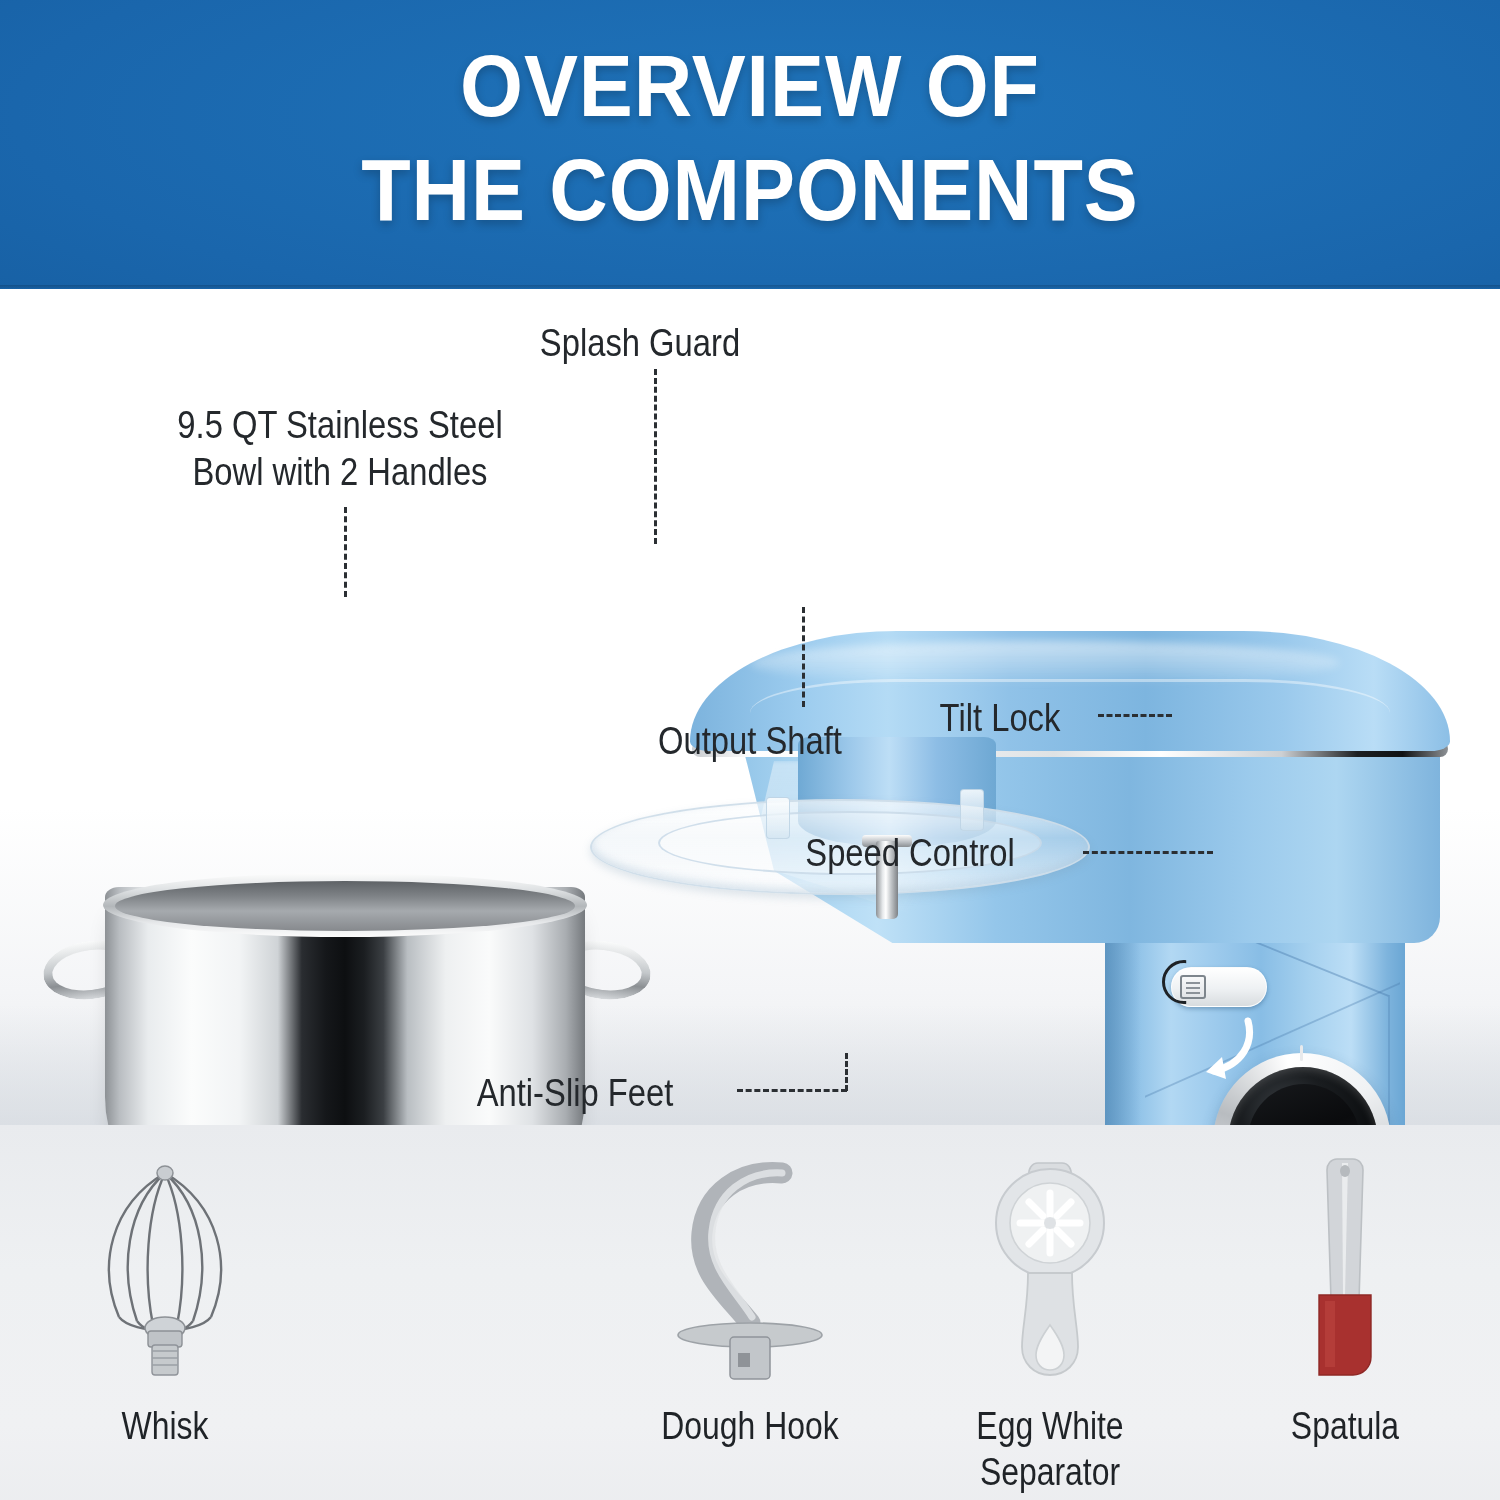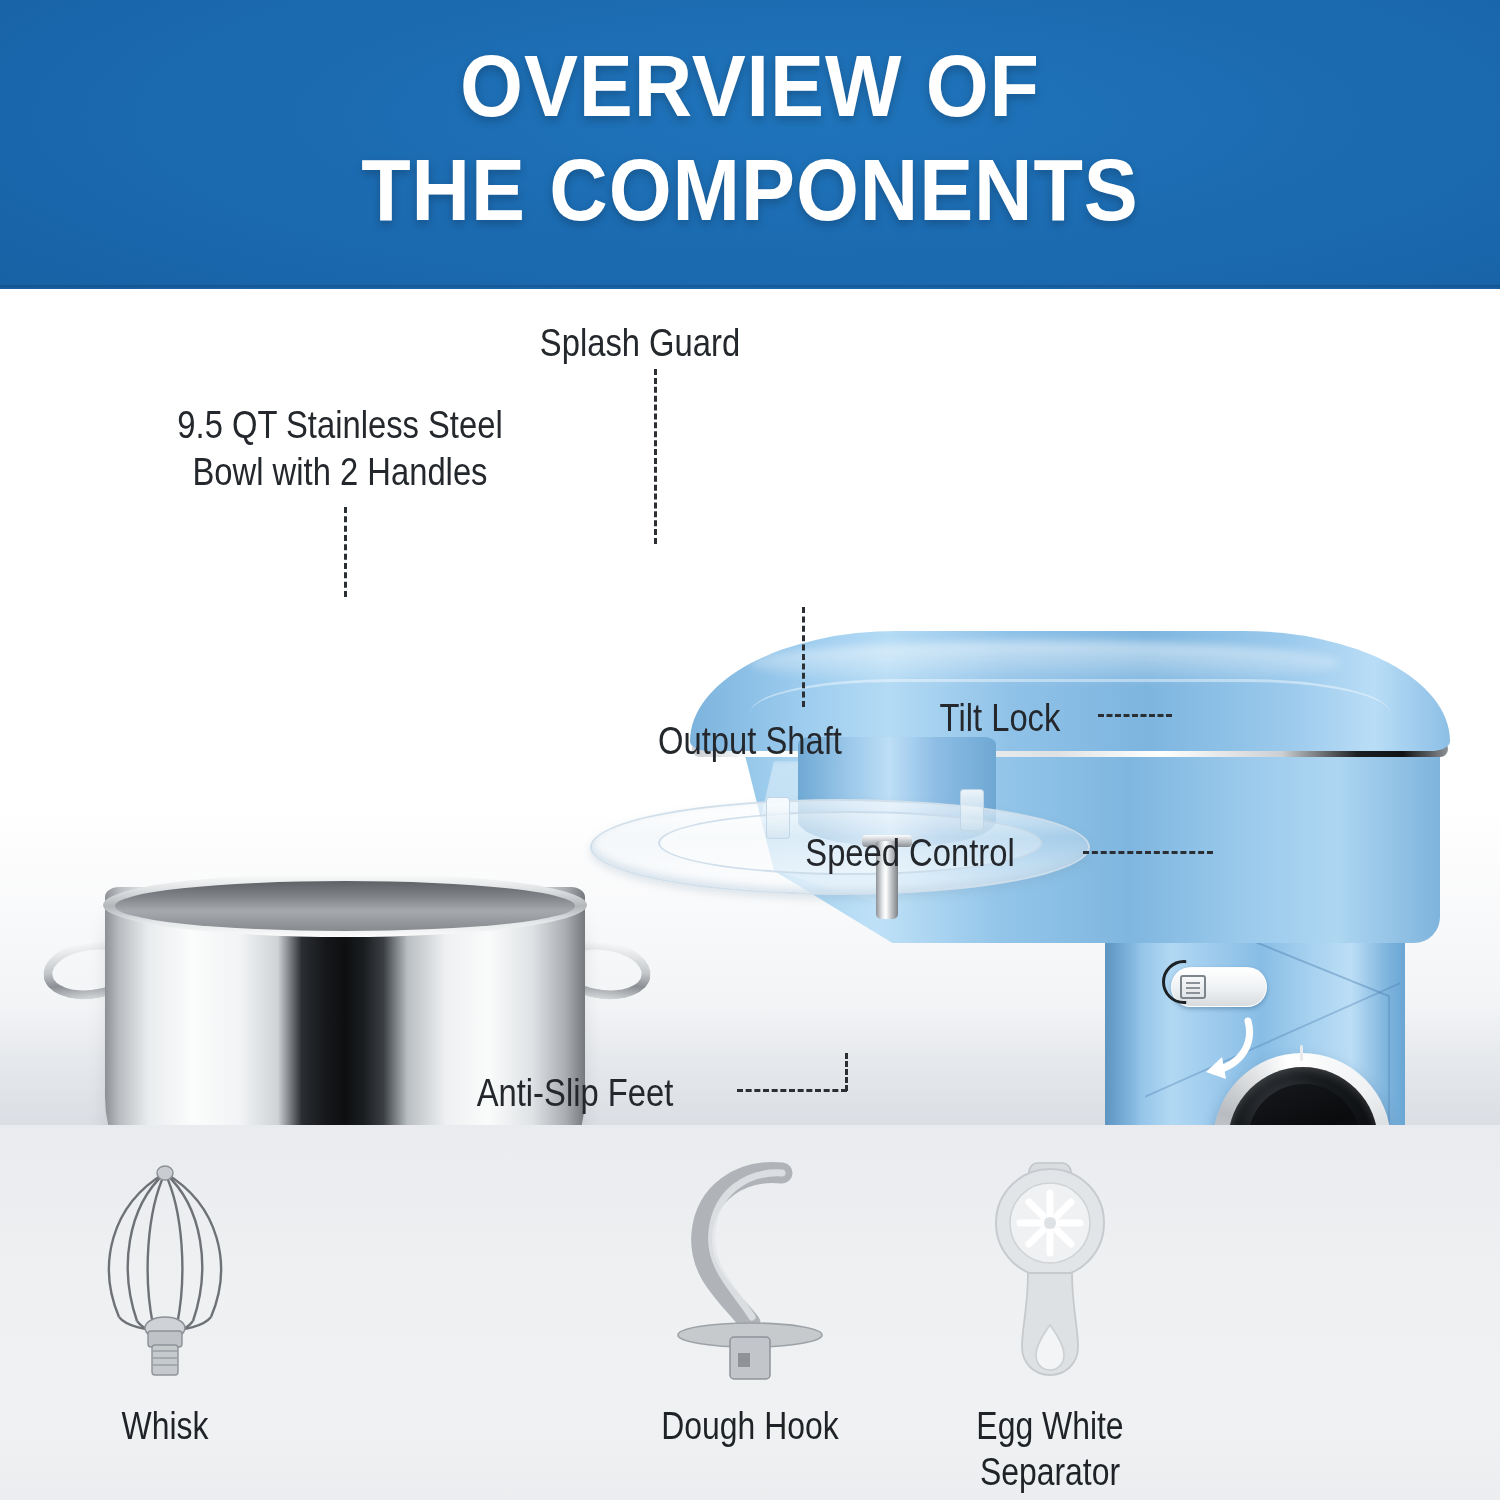--- a/index.html
+++ b/index.html
@@ -485,13 +485,23 @@
     <svg class="art" viewBox="0 0 300 250">
       <path d="M182 28 C 140 24 106 48 102 88 C 98 128 128 150 150 178" fill="none" stroke="#b0b4b9" stroke-width="21" stroke-linecap="round"></path>
       <path d="M182 28 C 146 26 116 48 112 86 C 108 122 134 144 152 172" fill="none" stroke="#e3e5e8" stroke-width="7" stroke-linecap="round" opacity=".85"></path>
       <ellipse cx="150" cy="190" rx="72" ry="12" fill="#c6cacd" stroke="#9da2a7" stroke-width="1.6"></ellipse>
       <rect x="130" y="192" width="40" height="42" rx="4" fill="#c2c6ca" stroke="#90949a" stroke-width="1.5"></rect>
       <path d="M138 208 h12 v14 h-12 z" fill="#8f9398"></path>
     </svg>
     <div class="cap">Dough Hook</div>
   </div>
 
+  <div class="acc acc5">
+    <svg class="art" viewBox="0 0 300 250">
+      <path d="M142 14 h16 c6 0 10 5 10 11 l-4 130 h-28 l-4 -130 c0 -6 4 -11 10 -11 z" fill="#d2d5d9" stroke="#bcc0c4" stroke-width="1.6"></path>
+      <path d="M147 18 h6 l-3 134 h-2 z" fill="#eceef0" opacity=".9"></path>
+      <ellipse cx="150" cy="26" rx="5" ry="6" fill="#b6babe"></ellipse>
+      <path d="M124 150 h52 v62 c0 10 -8 18 -18 18 h-34 c-0 0 0 0 0 0 z" fill="#a8312f" stroke="#8e2826" stroke-width="1.4"></path>
+      <path d="M130 156 h10 v66 h-10 z" fill="#b8413e" opacity=".75"></path>
+    </svg>
+    <div class="cap">Spatula</div>
+  </div>
 </div>
 
 </body></html>

